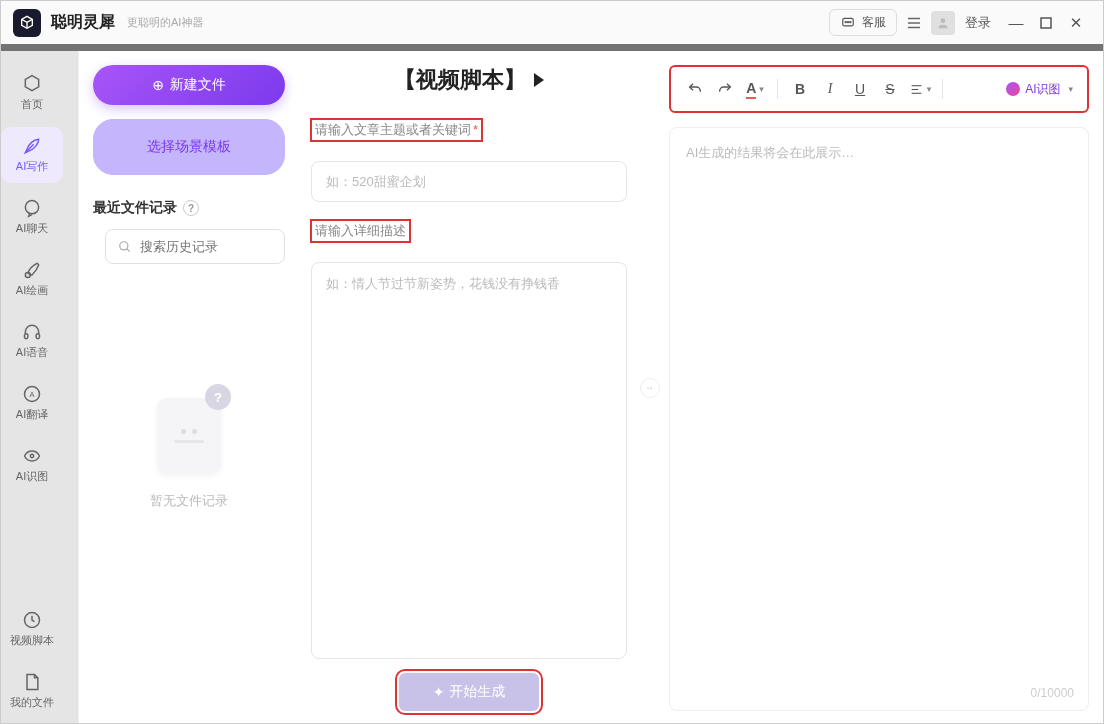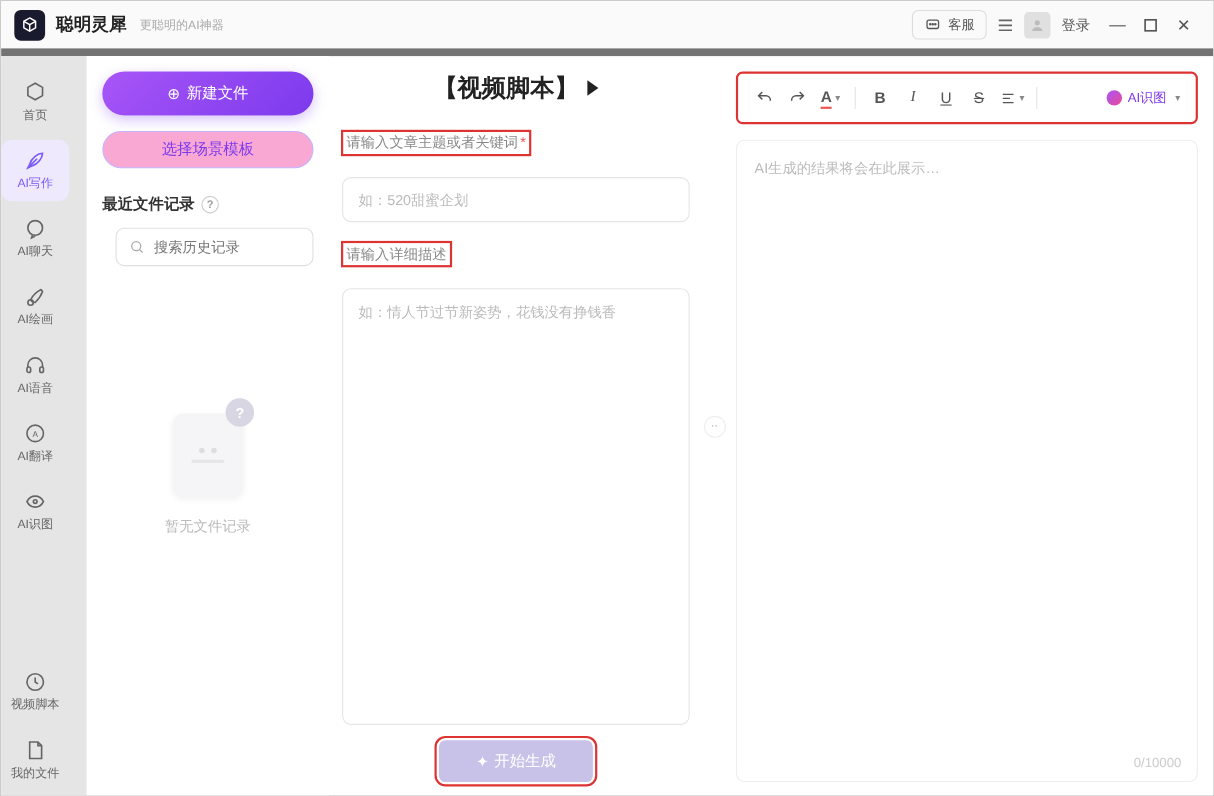--- a/index.html
+++ b/index.html
@@ -20,21 +20,21 @@
 
 .sidebar { width: 78px; background: #e5e5e5; border-right: 1px solid #eee; display: flex; flex-direction: column; padding-top: 14px; }
 .nav { width: 62px; height: 56px; display: flex; flex-direction: column; align-items: center; justify-content: center; gap: 3px; border-radius: 10px; cursor: pointer; margin-bottom: 6px; color: #666; }
 .nav.active { background: #eee9fc; color: #7a5af8; }
 .nav-icon { font-size: 19px; }
 .nav-lbl { font-size: 11px; }
 .nav-spacer { flex: 1; }
 
 .panel-left { width: 220px; padding: 14px; background: #fff; }
 .btn-new { width: 100%; height: 40px; background: linear-gradient(135deg, #a855f7, #7c3aed); color: #fff; border: none; border-radius: 20px; font-size: 14px; font-weight: 500; cursor: pointer; display: flex; align-items: center; justify-content: center; gap: 6px; box-shadow: 0 4px 12px rgba(124,58,237,.3); }
-.btn-tpl { width: 100%; height: 34px; margin-top: 14px; background: #f9a8d4; color: #7c3aed; border: 1px solid #c4b5fd; border-radius: 20px; font-size: 14px; font-weight: 500; cursor: pointer; }
+.btn-tpl { width: 100%; height: 56px; margin-top: 14px; background: #c4b5fd; color: #7c3aed; border: 1px solid #c4b5fd; border-radius: 20px; font-size: 14px; font-weight: 500; cursor: pointer; }
 .recent-hdr { display: flex; align-items: center; gap: 6px; margin-top: 24px; font-size: 14px; font-weight: 600; color: #333; }
 .recent-q { width: 16px; height: 16px; border-radius: 50%; border: 1px solid #ccc; display: flex; align-items: center; justify-content: center; font-size: 10px; color: #999; cursor: pointer; }
 .search-box { display: flex; align-items: center; gap: 8px; margin-top: 12px; border: 1px solid #e0e0e0; border-radius: 8px; padding: 9px 12px; margin-left: 12px; }
 .search-box input { border: none; outline: none; font-size: 13px; flex: 1; color: #333; background: transparent; }
 .search-box .sicon { color: #aaa; }
 .empty-state { text-align: center; margin-top: 120px; color: #bbb; }
 .empty-img { width: 84px; height: 94px; margin: 0 auto 14px; position: relative; }
 .empty-sheet { position: absolute; left: 10px; top: 14px; width: 64px; height: 76px; background: #f5f5f7; border-radius: 10px; box-shadow: 0 2px 6px rgba(0,0,0,.05); display: flex; flex-direction: column; align-items: center; justify-content: center; gap: 6px; }
 .empty-dot { width: 5px; height: 5px; background: #ddd; border-radius: 50%; }
 .empty-dots { display: flex; gap: 6px; }

